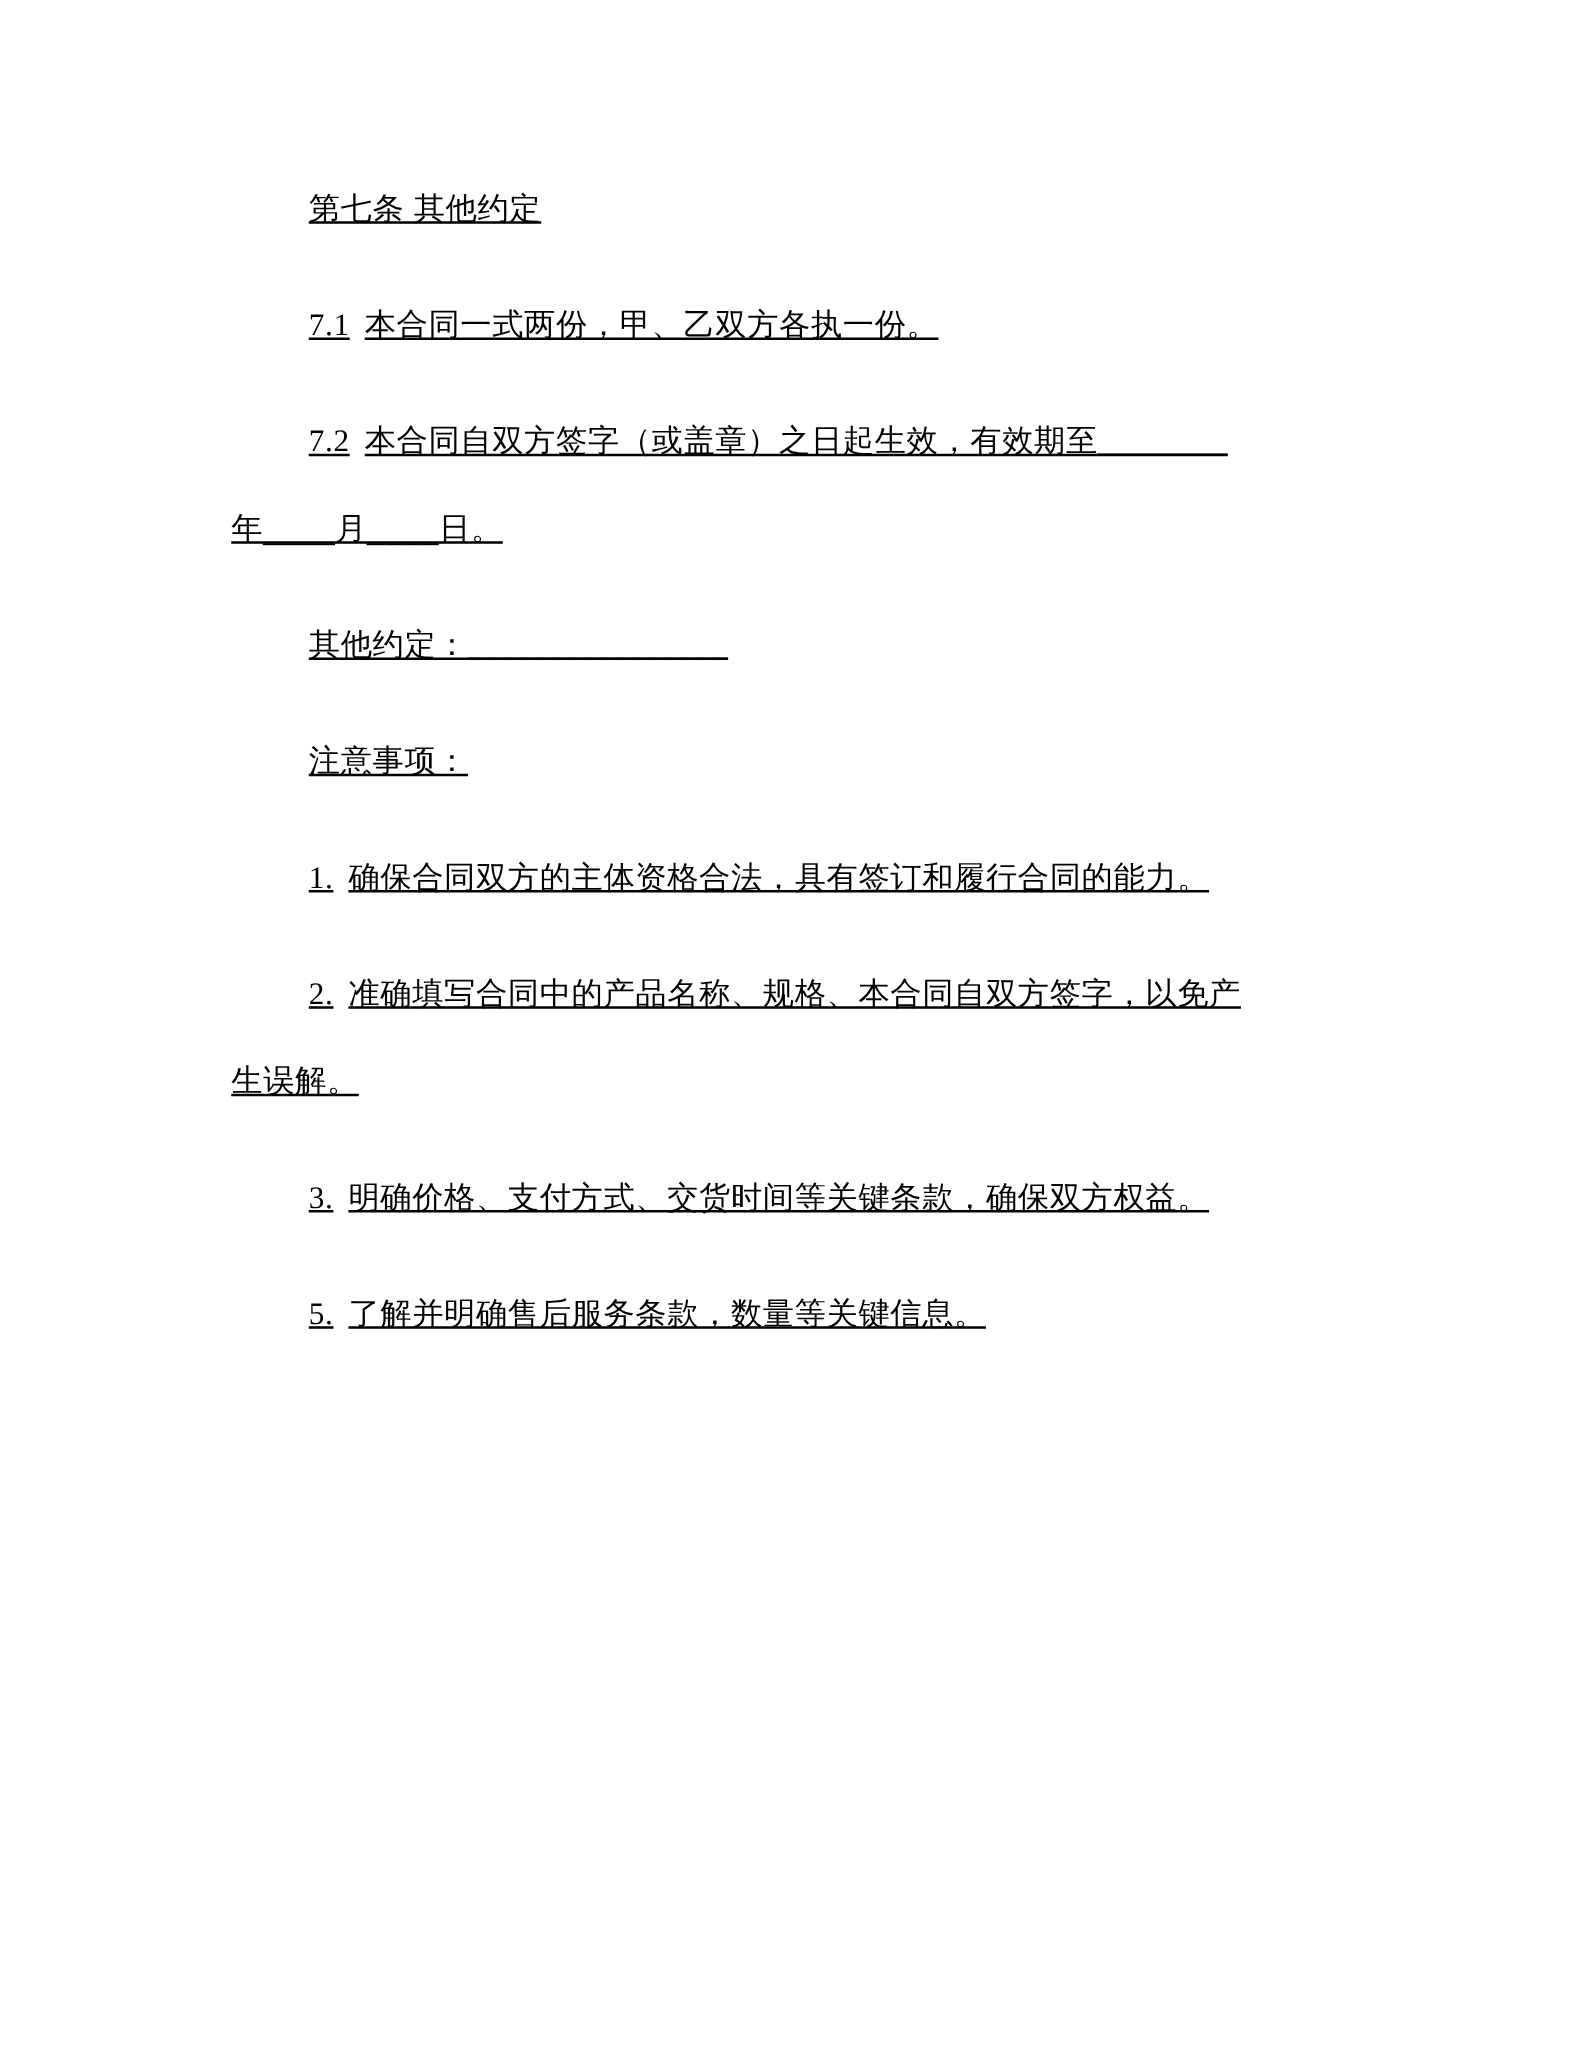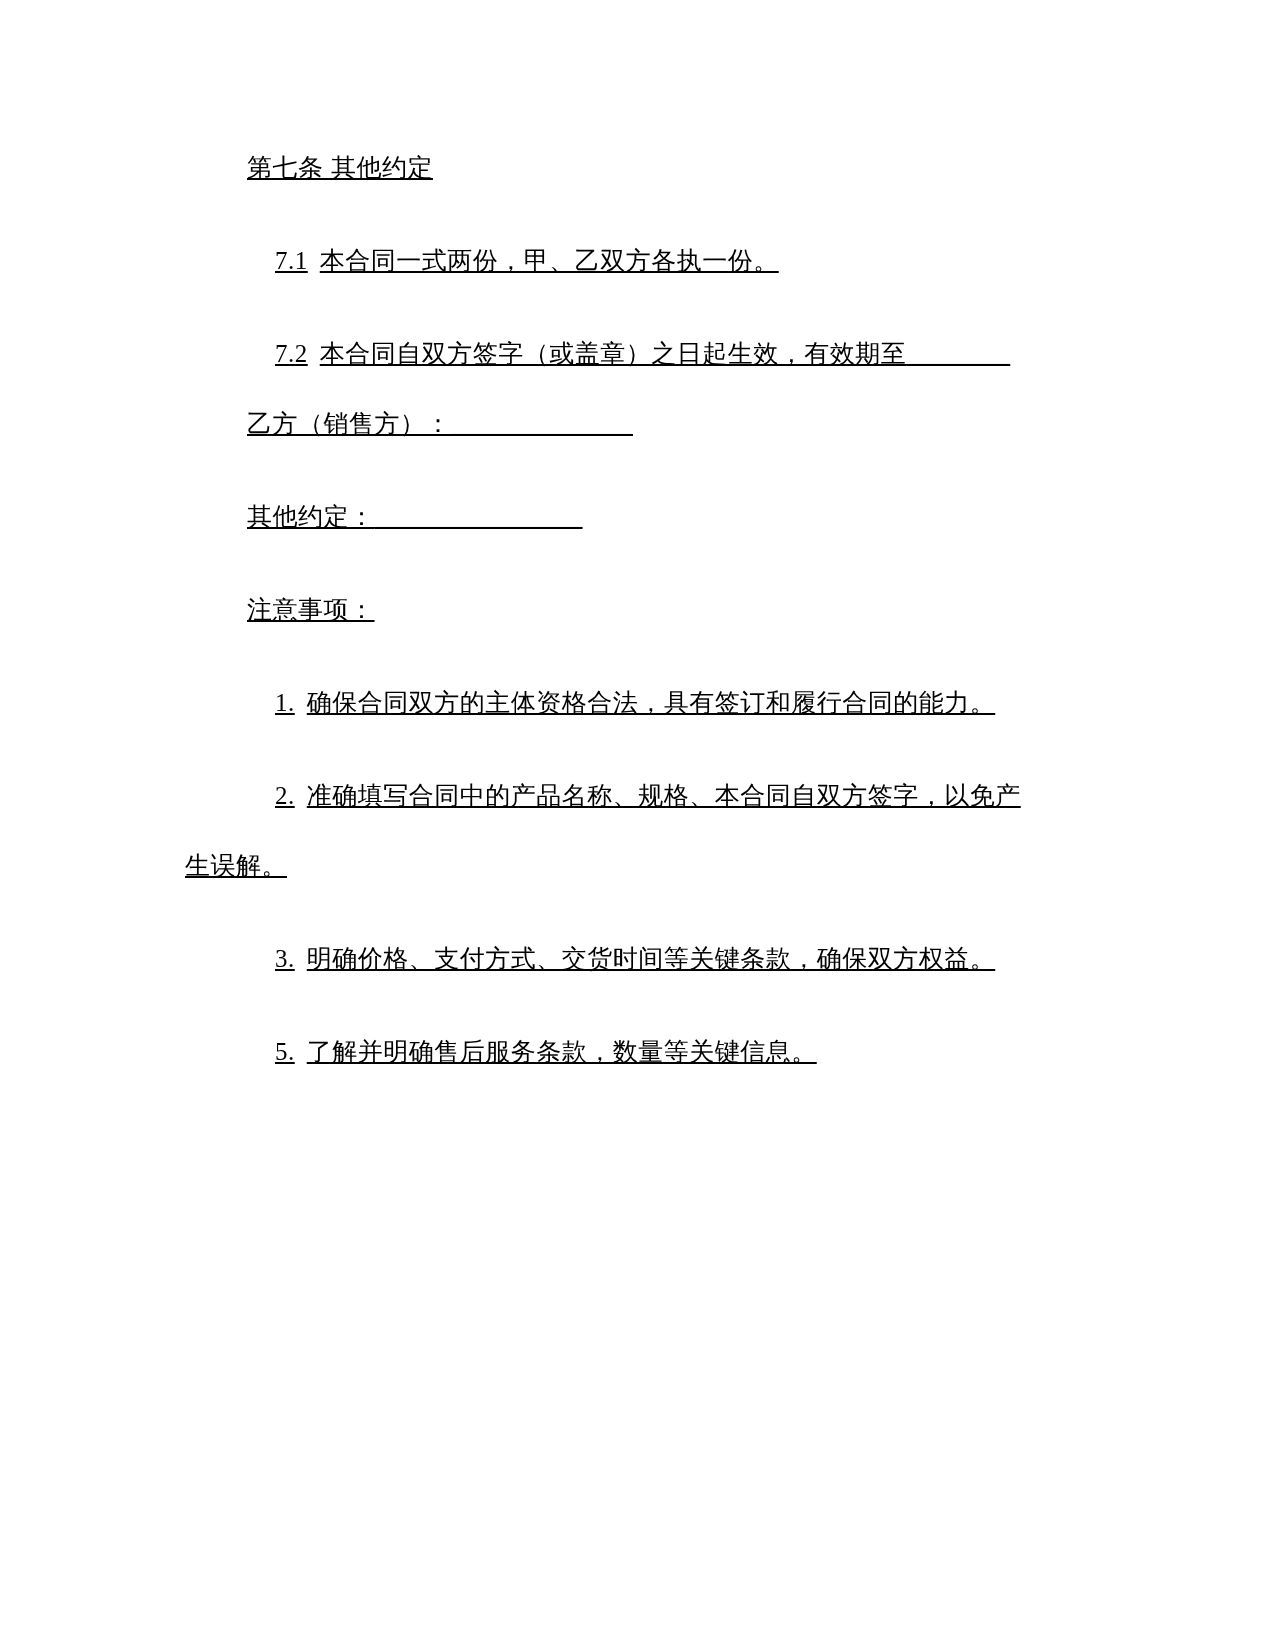--- a/index.html
+++ b/index.html
@@ -34,46 +34,45 @@
   }
   .indent {
     padding-left: 62px; 
   }
   
   .num, .blank {
     font-family: "Liberation Serif", serif;
   }
   .num {
     margin-right: 12px;
-    margin-left: 28px;
   }
 </style>
 </head>
 <body>
 
 <div class="page">
   <div class="content">
 
     <div class="line indent">
       <span>第七条 其他约定</span>
     </div>
 
     <div class="line indent">
       <span class="num">7.1</span><span>本合同一式两份，甲、乙双方各执一份。</span>
     </div>
 
     <div class="line indent wrap-gap">
       <span class="num">7.2</span><span>本合同自双方签字（或盖章）之日起生效，有效期至</span><span class="blank">________</span>
     </div>
 
+    <div class="line">
+      <span>年____月____日。</span>
+    </div>
 
 
-    <div class="line indent">
-      <span>乙方（销售方）：</span><span class="blank">______________</span>
-    </div>
 
     <div class="line indent">
       <span>其他约定：</span><span class="blank">________________</span>
     </div>
 
     <div class="line indent">
       <span>注意事项：</span>
     </div>
 
     <div class="line indent">

